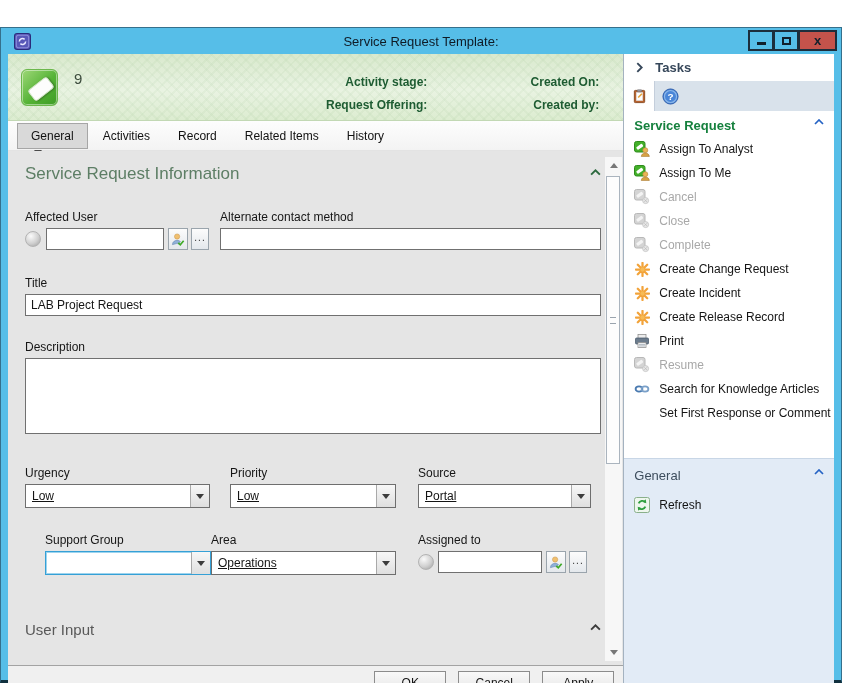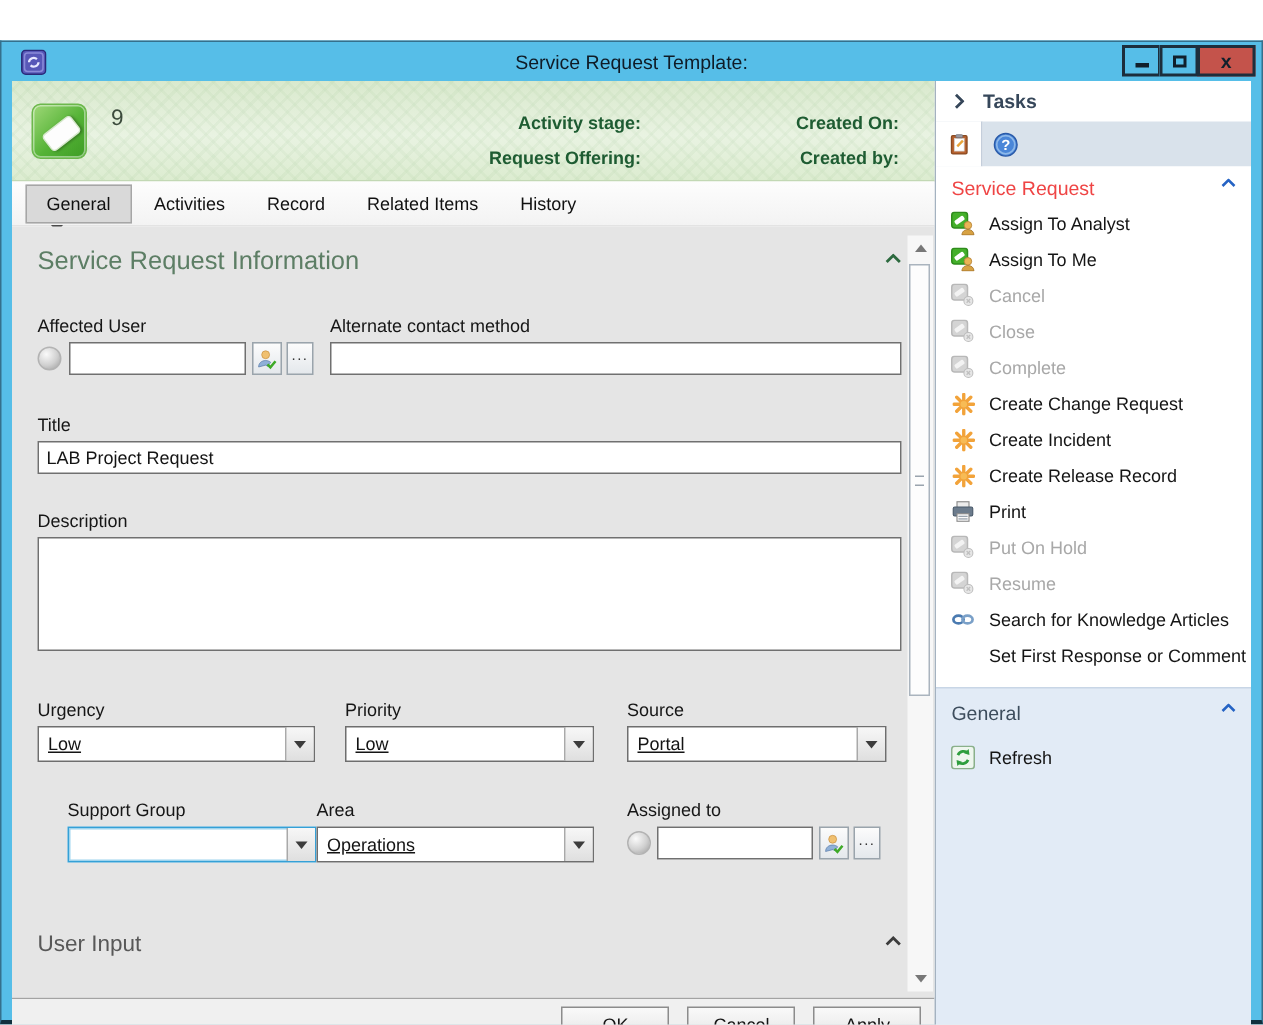--- a/index.html
+++ b/index.html
@@ -93,21 +93,21 @@
 
   
   .sidebar { width:213px; border-left:1px solid #a4b2c0; display:flex; flex-direction:column; background:#fff; }
   .tasks-header { height:27px; display:flex; align-items:center; gap:12px; padding-left:12px; color:#36475a; }
   .tasks-header .chev { display:flex; color:#36475a; }
   .tasks-title { font-size:13px; font-weight:bold; }
   .tasks-toolbar { height:30px; background:#d9e2eb; display:flex; align-items:stretch; }
   .tool-tab { width:31px; display:flex; align-items:center; justify-content:center; }
   .tool-tab.selected { background:#fff; border-right:1px solid #c4cedb; }
   .sr-section { flex:1; background:#fff; overflow:hidden; }
-  .side-sec-header { position:relative; height:26px; padding:7px 10px 0; font-size:13px; font-weight:normal; color:#ef4444; }
+  .side-sec-header { position:relative; height:26px; padding:7px 10px 0; font-size:13px; font-weight:bold; color:#15803d; }
   .side-sec-header .collapse-btn { right:10px; top:8px; color:#2563c4; }
   .task-item { height:24px; display:flex; align-items:center; gap:9px; padding-left:10px; color:#151515; cursor:default; }
   .task-item .tlabel { white-space:nowrap; }
   .task-item.disabled { color:#a8a8a8; }
   .ticon { width:16px; height:16px; flex:none; display:flex; align-items:center; justify-content:center; }
   .ticon > svg { display:none; }
   .task-item.icon-assign-user .i-assign-user { display:block; }
   .task-item.icon-note-cancel .i-note, .task-item.icon-note-close .i-note,
   .task-item.icon-note-complete .i-note, .task-item.icon-note-hold .i-note,
   .task-item.icon-note-resume .i-note { display:block; }
@@ -452,33 +452,20 @@
         <rect x="4" y="1.5" width="8" height="4" fill="#ececec" stroke="#8a8a8a" stroke-width="0.75"></rect>
         <rect x="1.5" y="5" width="13" height="6" rx="1" fill="#6b7b8c" stroke="#4a5a6a" stroke-width="0.75"></rect>
         <rect x="4" y="9.5" width="8" height="5" fill="#ffffff" stroke="#8a8a8a" stroke-width="0.75"></rect>
         <rect x="4.9" y="10.8" width="6.2" height="0.9" fill="#9aa4ae"></rect>
         <rect x="4.9" y="12.5" width="6.2" height="0.9" fill="#9aa4ae"></rect>
       </svg>
 
     </span>
     <span class="tlabel">Print</span>
   </div>
-            <div class="task-item icon-note-hold disabled">
-    <span class="ticon">
-
-      <svg class="i-note" viewBox="0 0 16 16" width="16" height="16">
-        <rect x="0.5" y="0.5" width="10.5" height="10.5" rx="2" fill="#d4d4d4" stroke="#b8b8b8"></rect>
-        <rect x="2.2" y="4.2" width="7" height="3.2" rx="1" fill="#f3f3f3" transform="rotate(-35 5.7 5.8)"></rect>
-        <circle cx="11.6" cy="11.6" r="3" fill="#e6e6e6" stroke="#bdbdbd" stroke-width="0.7"></circle>
-        <path d="M10.4 10.4l2.4 2.4M12.8 10.4l-2.4 2.4" stroke="#c0c0c0" stroke-width="0.9" fill="none"></path>
-      </svg>
-
-    </span>
-    <span class="tlabel">Put On Hold</span>
-  </div>
             <div class="task-item icon-note-resume disabled">
     <span class="ticon">
 
       <svg class="i-note" viewBox="0 0 16 16" width="16" height="16">
         <rect x="0.5" y="0.5" width="10.5" height="10.5" rx="2" fill="#d4d4d4" stroke="#b8b8b8"></rect>
         <rect x="2.2" y="4.2" width="7" height="3.2" rx="1" fill="#f3f3f3" transform="rotate(-35 5.7 5.8)"></rect>
         <circle cx="11.6" cy="11.6" r="3" fill="#e6e6e6" stroke="#bdbdbd" stroke-width="0.7"></circle>
         <path d="M10.4 10.4l2.4 2.4M12.8 10.4l-2.4 2.4" stroke="#c0c0c0" stroke-width="0.9" fill="none"></path>
       </svg>
 

